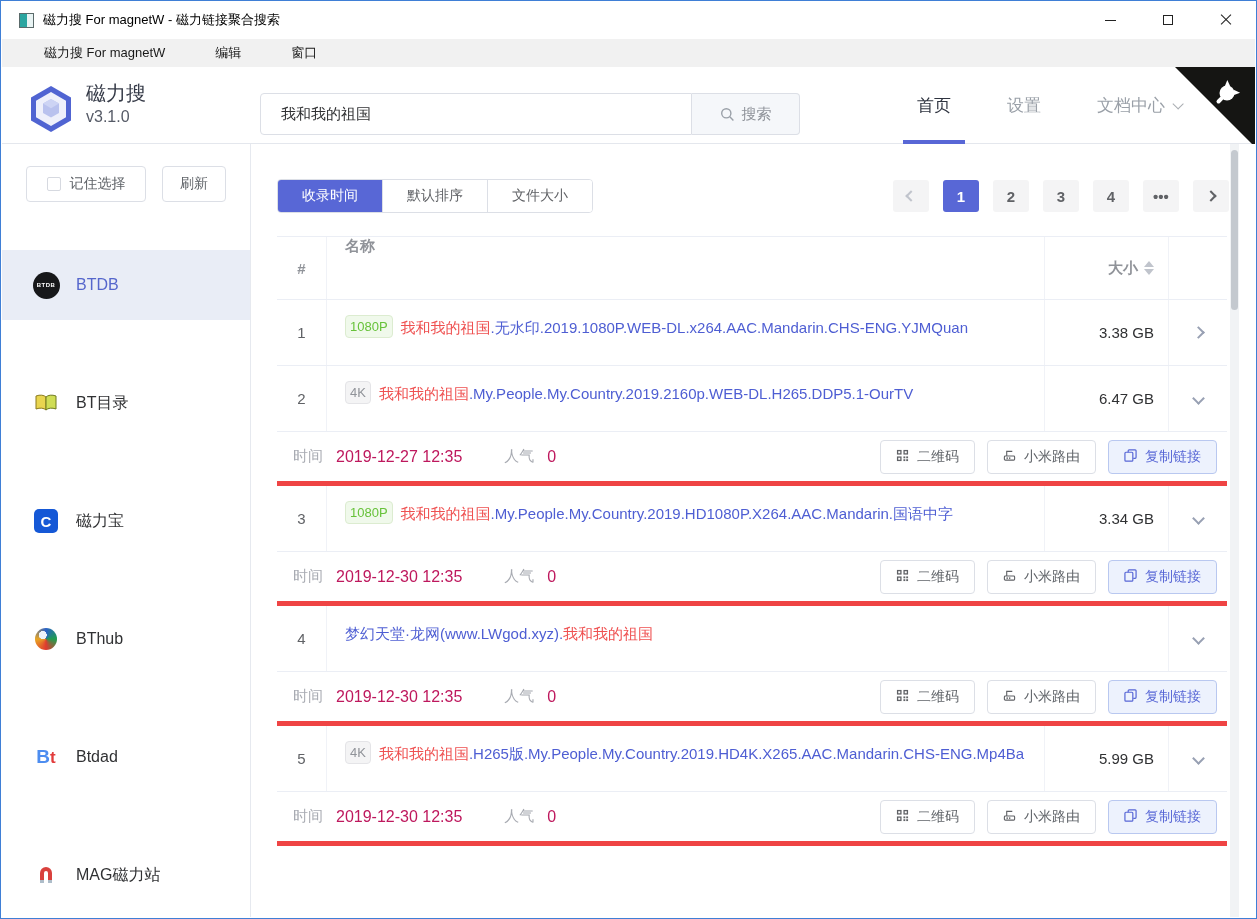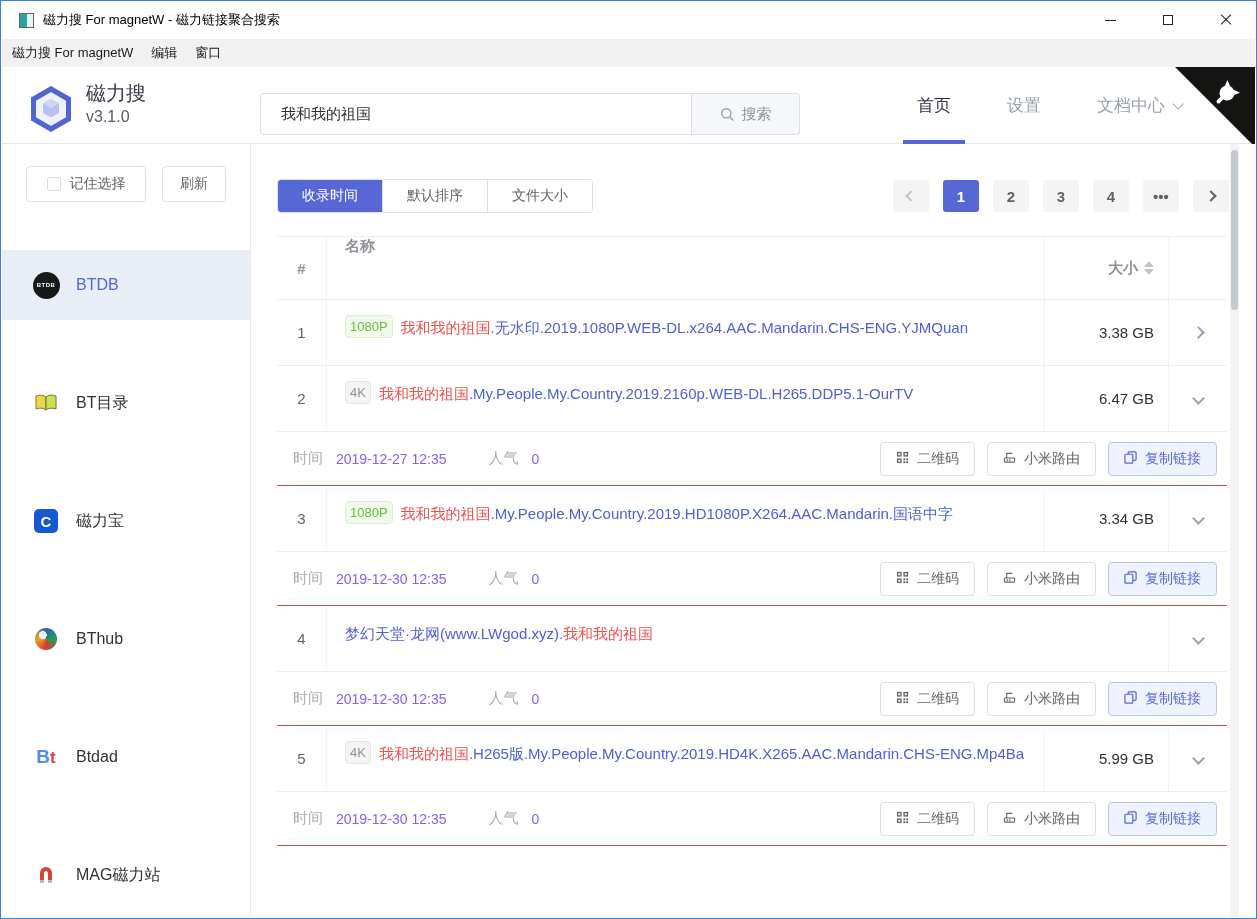--- a/index.html
+++ b/index.html
@@ -13,21 +13,21 @@
   .win-controls { margin-left:auto; display:flex; height:38px; }
   .win-btn { width:58px; height:38px; display:flex; align-items:center; justify-content:center; }
   .glyph-min { width:11px; height:1px; background:#222; }
   .glyph-max { width:10px; height:10px; border:1px solid #222; }
   .glyph-close { position:relative; width:12px; height:12px; }
   .glyph-close:before,.glyph-close:after { content:""; position:absolute; left:-1px; top:5px; width:14px; height:1px; background:#222; }
   .glyph-close:before { transform:rotate(45deg); } .glyph-close:after { transform:rotate(-45deg); }
 
   
   .menubar { position:absolute; left:1px; right:1px; top:38px; height:28px; background:#f1f1f1; display:flex; align-items:center; font-size:13px; color:#1a1a1a; }
-  .menu-item { padding:0 9px; height:100%; display:flex; align-items:center; }
+  .menu-item { padding:0 9px; height:100%; display:flex; align-items:center;margin-left:32px; }
   .menu-item:first-child { padding-left:10px; }
 
   
   .app-header { position:absolute; left:1px; right:1px; top:66px; height:77px; background:#fff; border-bottom:1px solid #e4e7ed; }
   .logo { position:absolute; left:24px; top:17px; width:50px; height:50px; }
   .brand { position:absolute; left:84px; top:13px; }
   .brand-name { font-size:20px; color:#353a47; line-height:26px; }
   .brand-ver { font-size:16px; color:#555a66; line-height:22px; }
   .search-wrap { position:absolute; left:258px; top:26px; height:42px; display:flex; }
   .search-input { width:432px; height:42px; border:1px solid #dcdfe6; border-radius:4px 0 0 4px; padding:0 20px; font-size:15px; color:#303133; outline:none; font-family:inherit; }
@@ -86,23 +86,23 @@
   .t-row .col-name { display:block; padding-top:14px; padding-bottom:14px; line-height:27px; }
   .t-row .col-size { color:#303133; }
   .name-hl { color:#ef5050; }
   .name-txt { color:#4e5ed3; }
   .badge { display:inline-block; font-size:13px; line-height:21px; padding:0 4px; border-radius:4px; margin-right:8px; vertical-align:2px; }
   .badge.success { color:#67c23a; background:#f0f9eb; border:1px solid #dcecd0; }
   .badge.info { color:#909399; background:#f4f4f5; border:1px solid #e4e4e7; }
   .exp-chev { display:inline-block; width:9px; height:9px; border-right:2px solid #98a0b3; border-bottom:2px solid #98a0b3; }
   .exp-chev.closed { transform:rotate(-45deg); }
   .exp-chev.open { transform:rotate(45deg); }
-  .t-detail { display:flex; align-items:center; min-height:54px; border-bottom:1px solid #ef4444; padding:0 10px 0 16px;justify-content:flex-end; }
+  .t-detail { display:flex; align-items:center; min-height:54px; border-bottom:5px solid #ef4444; padding:0 10px 0 16px;justify-content:flex-end; }
   .d-label { color:#a8abb2; font-size:15px; margin-right:13px; }
-  .d-value { color:#8b5cf6; font-size:14px; }
+  .d-value { color:#be185d; font-size:16px; }
   .d-pop-label { margin-left:42px; }
   .d-buttons { margin-left:auto; display:flex; gap:12px; }
   .d-btn { height:34px; padding:0 15px; border:1px solid #dcdfe6; border-radius:4px; background:#fff; display:flex; align-items:center; gap:8px; font-size:14px; color:#5f6368; cursor:pointer; }
   .d-btn.primary { background:#edf2fd; border-color:#b9c8f0; color:#5867d6; }
 
   
   .scroll-track { position:absolute; right:17px; top:143px; bottom:1px; width:9px; background:#f1f3f5; }
   .scroll-thumb { position:absolute; left:1px; top:6px; width:7px; height:160px; border-radius:4px; background:#c4c9cf; }
 </style>
 </head>

